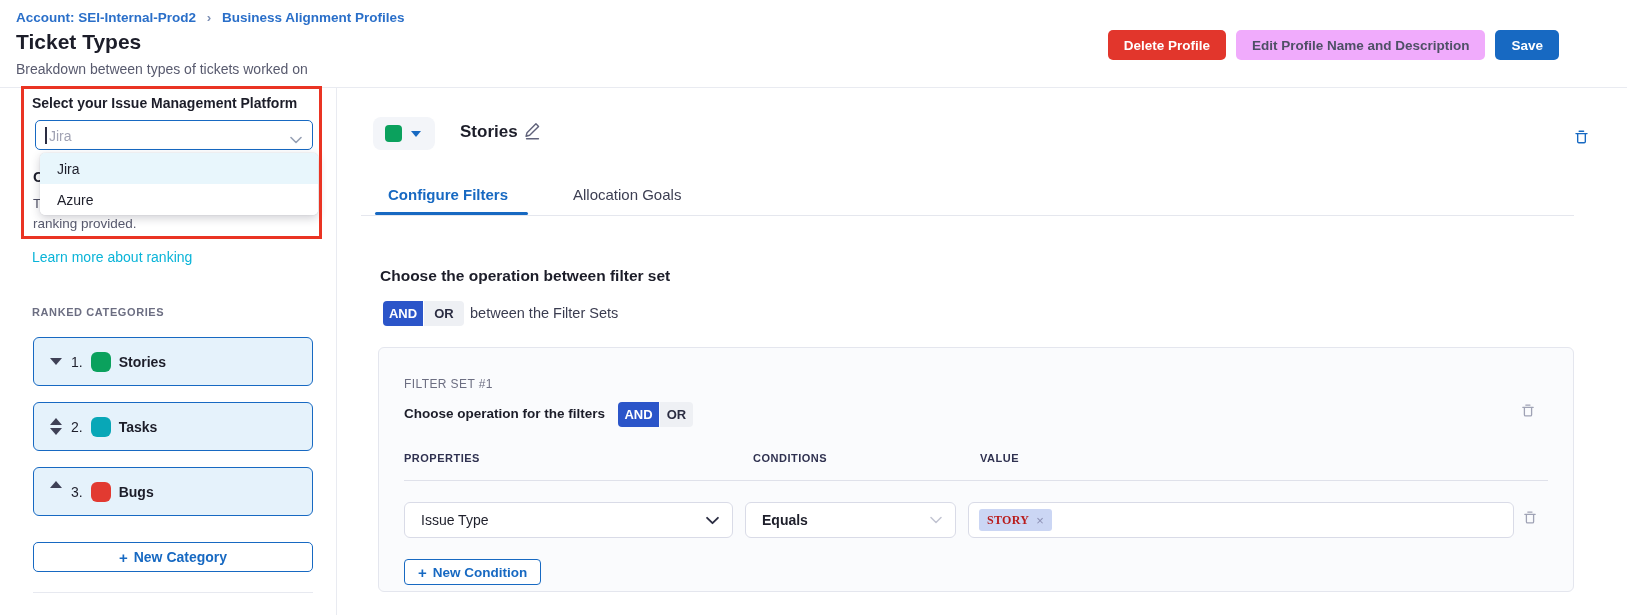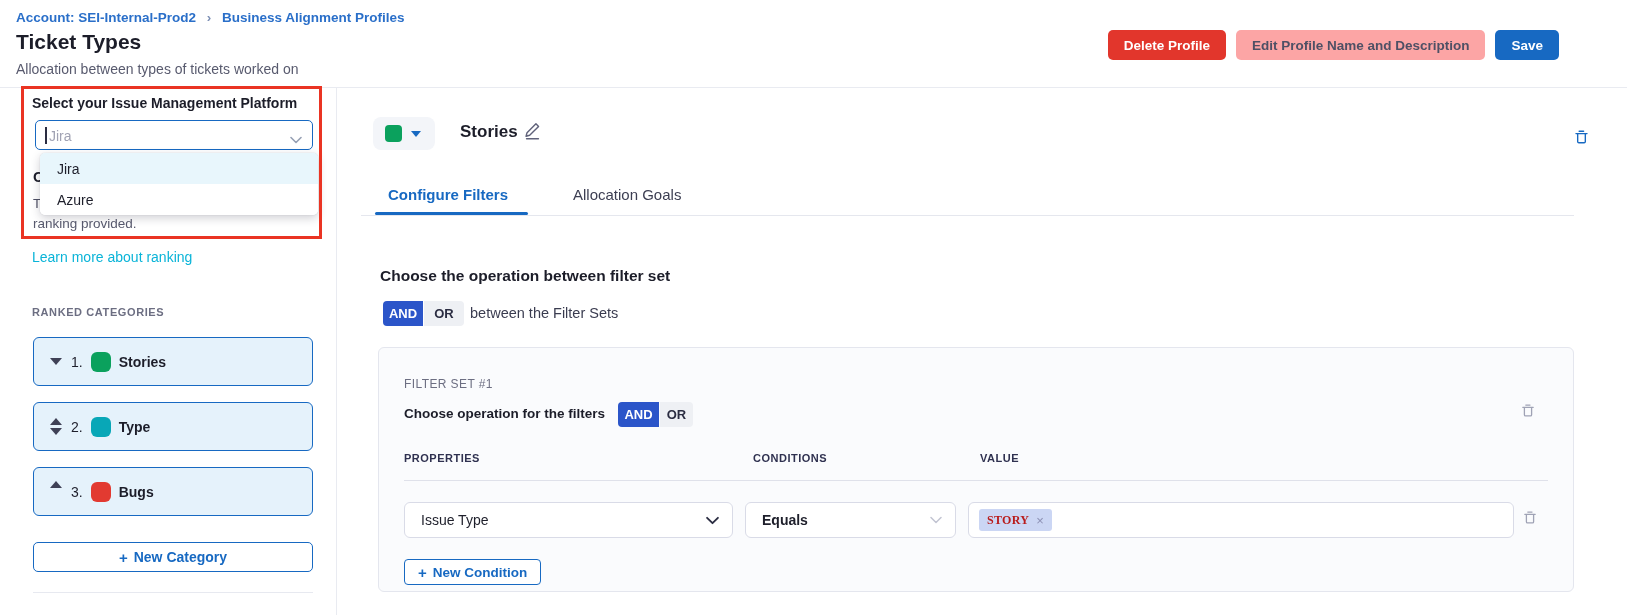--- a/index.html
+++ b/index.html
@@ -10,21 +10,21 @@
   
   .hdr { position:absolute; left:0; top:0; width:1627px; height:88px; border-bottom:1px solid #e9ebf1; background:#fff; }
   .crumbs { position:absolute; left:16px; top:10px; font-size:13.5px; font-weight:bold; }
   .crumb { color:#2a6fc9; text-decoration:none; cursor:pointer; }
   .crumb-sep { color:#7d90b5; margin:0 7px; font-weight:bold; }
   .page-title { position:absolute; left:16px; top:30px; font-size:21px; font-weight:bold; color:#1c1d29; }
   .page-sub { position:absolute; left:16px; top:61px; font-size:14px; color:#585a6e; }
   .hdr-btns { position:absolute; top:30px; right:68px; display:flex; gap:10px; }
   .btn { height:30px; border-radius:5px; border:none; font-family:inherit; font-size:13.5px; font-weight:bold; padding:0 16px; cursor:pointer; display:flex; align-items:center; justify-content:center; white-space:nowrap; }
   .btn-danger { background:#e2362c; color:#fff; }
-  .btn-neutral { background:#fca5a5; color:#4e5065; }
+  .btn-neutral { background:#f0abfc; color:#4e5065; }
   .btn-primary { background:#1769c2; color:#fff; }
 
   
   .sidebar { position:absolute; left:0; top:88px; width:337px; height:527px; background:#fff; border-right:1px solid #e9ebf1; }
   .plat-label { position:absolute; left:32px; top:95px; font-size:14px; font-weight:bold; color:#1c1d29; }
   .plat-input { position:absolute; left:35px; top:120px; width:278px; height:30px; background:#fff; border:1px solid #1769c2; border-radius:5px; cursor:text; }
   .plat-input .caret-bar { position:absolute; left:9px; top:6px; width:1.5px; height:17px; background:#2b2d42; }
   .plat-input .ph { position:absolute; left:13px; top:7px; font-size:14px; color:#a0a2b3; }
   .plat-input .chev { position:absolute; right:10px; top:9px; color:#96a0b4; }
   .dd-menu { position:absolute; left:40px; top:153px; width:278px; background:#fff; border-radius:5px; box-shadow:0 3px 10px rgba(35,35,60,.22), 0 0 1px rgba(35,35,60,.25); z-index:6; overflow:hidden; }
@@ -99,21 +99,21 @@
 
 <div id="app">
 
   <div class="hdr">
     <div class="crumbs">
       <span class="crumb">Account: SEI-Internal-Prod2</span>
       <span class="crumb-sep">›</span>
       <span class="crumb">Business Alignment Profiles</span>
     </div>
     <div class="page-title">Ticket Types</div>
-    <div class="page-sub">Allocation between types of tickets worked on</div>
+    <div class="page-sub">Breakdown between types of tickets worked on</div>
     <div class="hdr-btns">
       <button class="btn btn-danger">Delete Profile</button>
       <button class="btn btn-neutral">Edit Profile Name and Description</button>
       <button class="btn btn-primary">Save</button>
     </div>
   </div>
 
   <div class="sidebar"></div>
   <div class="plat-label">Select your Issue Management Platform</div>
 
@@ -149,21 +149,21 @@
     <span class="cat-swatch" style="background-color: rgb(11, 161, 93);"></span>
     <span class="cat-name">Stories</span>
   </div>
   <div class="cat-card" style="top:402px;">
     <span class="cat-arrows">
       <span class="tri-up"></span>
       <span class="tri-dn"></span>
     </span>
     <span class="cat-rank">2.</span>
     <span class="cat-swatch" style="background-color: rgb(8, 167, 183);"></span>
-    <span class="cat-name">Type</span>
+    <span class="cat-name">Tasks</span>
   </div>
   <div class="cat-card" style="top:467px;">
     <span class="cat-arrows">
       <span class="tri-up raise"></span>
     </span>
     <span class="cat-rank">3.</span>
     <span class="cat-swatch" style="background-color: rgb(226, 58, 49);"></span>
     <span class="cat-name">Bugs</span>
   </div>
 

